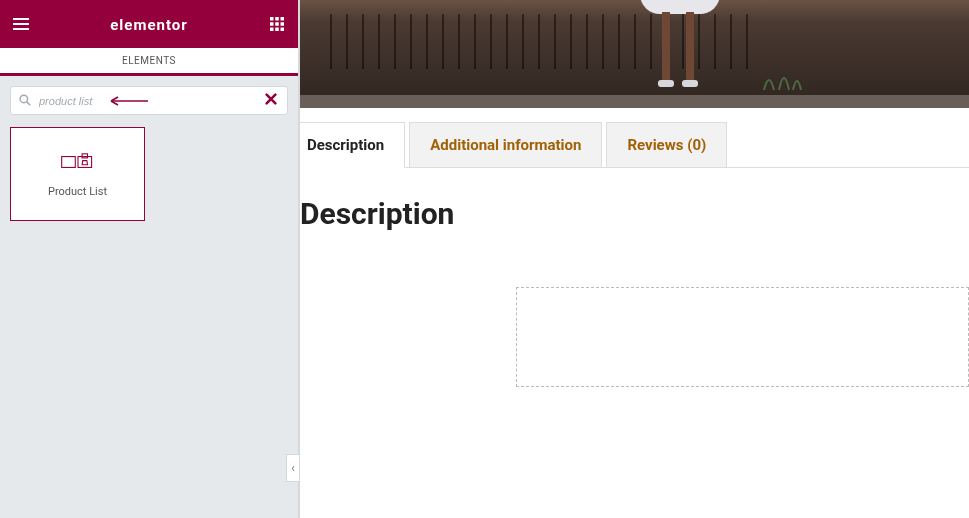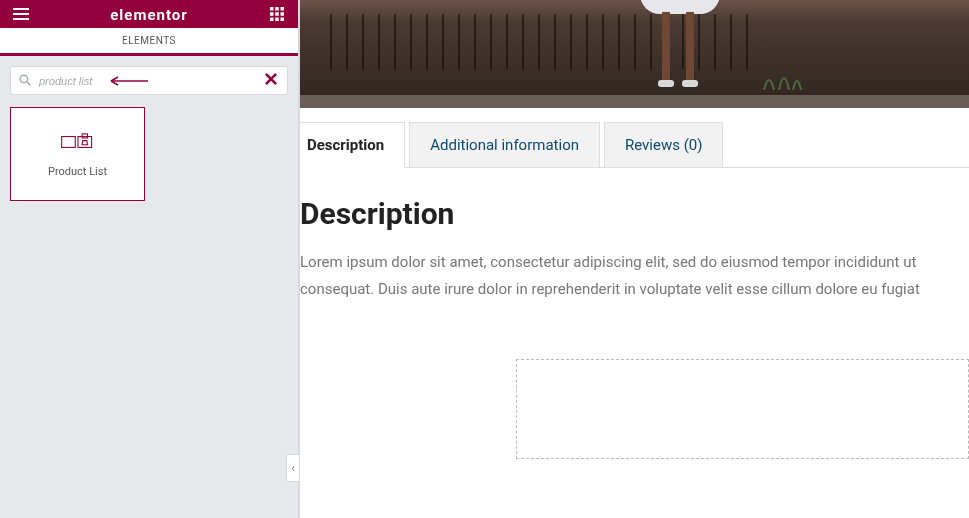--- a/index.html
+++ b/index.html
@@ -1,21 +1,21 @@
 <!DOCTYPE html>
 <html><head>
 <meta charset="utf-8">
 <style>
   * { box-sizing: border-box; margin: 0; padding: 0; }
   html, body { width: 969px; height: 518px; font-family: -apple-system, BlinkMacSystemFont, "Segoe UI", Roboto, Helvetica, Arial, sans-serif; background:#fff; overflow:hidden; }
   .app { display:flex; height:518px; }
 
   
   .sidebar { width:299px; height:100%; background:#e6e9ec; border-right:1px solid #d5d8dc; display:flex; flex-direction:column; }
-  .sb-header { height:28px; background:#93003c; color:#fff; display:flex; align-items:center; justify-content:space-between; padding:0 10px; }
+  .sb-header { height:48px; background:#93003c; color:#fff; display:flex; align-items:center; justify-content:space-between; padding:0 10px; }
   .sb-header .hamburger, .sb-header .apps { width:22px; height:22px; display:flex; align-items:center; justify-content:center; cursor:pointer; }
   .sb-header .hamburger svg, .sb-header .apps svg { fill:#fff; }
   .sb-header .brand { font-weight:700; font-size:15px; letter-spacing:1px; color:#fff; }
 
   .sb-tabs { height:28px; background:#fff; display:flex; }
   .sb-tab { flex:1; font-size:10px; letter-spacing:0.5px; color:#6d7882; display:flex; align-items:center; justify-content:center; text-transform:uppercase; border-bottom:1px solid #d5d8dc; background:#fff; cursor:pointer; }
   .sb-tab.active { color:#555; border-bottom:3px solid #93003c; }
 
   .sb-search-wrap { padding:10px 10px 6px; position:relative; }
   .sb-search { width:100%; height:29px; border:1px solid #d5d8dc; background:#fff; border-radius:3px; padding:0 28px 0 28px; font-size:11px; font-style:italic; color:#a4aab0; outline:none; }
@@ -44,21 +44,21 @@
   .hero .legs .l2 { left:46px; }
   .hero .legs .shoe { position:absolute; width:16px; height:7px; background:#d8d8dc; border-radius:3px; top:86px; }
   .hero .legs .s1 { left:18px; }
   .hero .legs .s2 { left:42px; }
   .hero .greenery { position:absolute; bottom:14px; right:150px; }
   .hero .greenery svg { fill:none; stroke:#4e6b3f; stroke-width:2; }
   .hero .ground { position:absolute; bottom:0; left:0; right:0; height:13px; background:#6a5f58; }
 
   .product-body { padding:14px 0 0 0; margin-left:-14px; }
   .tabs { display:flex; border-bottom:1px solid #ddd; }
-  .tab { padding:13px 20px; font-size:15px; color:#0c4a6e; border:1px solid transparent; border-bottom:none; background:#f2f2f2; border-color:#ddd; margin-right:4px; cursor:pointer; }
+  .tab { padding:13px 20px; font-size:15px; color:#a16207; border:1px solid transparent; border-bottom:none; background:#f2f2f2; border-color:#ddd; margin-right:4px; cursor:pointer;font-weight:bold; }
   .tab:first-child { border-top-left-radius:4px; }
   .tab.active { background:#fff; font-weight:700; border-color:#ddd; border-bottom:1px solid #fff; margin-bottom:-1px; border-top-left-radius:4px; color:#222; }
   .section-title { font-size:30px; font-weight:700; color:#222; margin:28px 0 18px; padding-left:14px; }
   .section-text { color:#777; font-size:15px; line-height:1.8; padding-left:14px; max-width:900px; white-space:normal; }
 
   .drop-zone { height:100px; margin:56px 0 0 230px; border:1px dashed #bbb; }
 
   
   .sb-header .brand-wrap { flex:1; text-align:center; }
 </style>
@@ -172,21 +172,20 @@
       <div class="ground"></div>
     </div>
 
     <div class="product-body">
       <div class="tabs">
         <div class="tab active">Description</div>
         <div class="tab">Additional information</div>
         <div class="tab">Reviews (0)</div>
       </div>
       <h2 class="section-title">Description</h2>
-      <p class="section-text">Lorem ipsum dolor sit amet, consectetur adipiscing elit, sed do eiusmod tempor incididunt ut consequat. Duis aute irure dolor in reprehenderit in voluptate velit esse cillum dolore eu fugiat</p>
 
       <div class="drop-zone"></div>
     </div>
   </main>
 
   <div class="collapse-btn">
     <span>‹</span>
   </div>
 </div>
 

